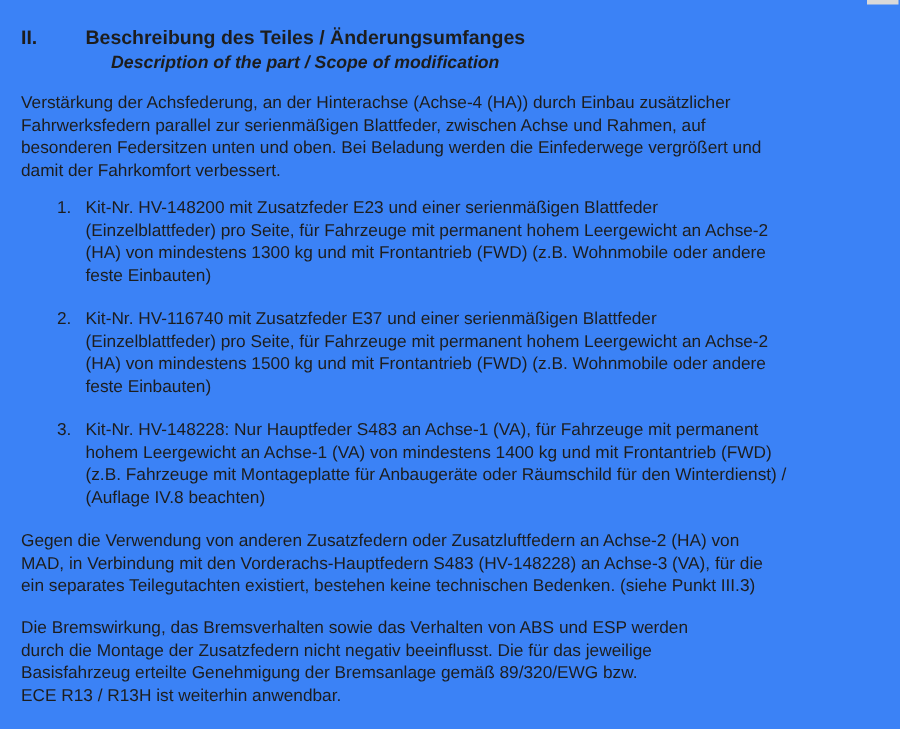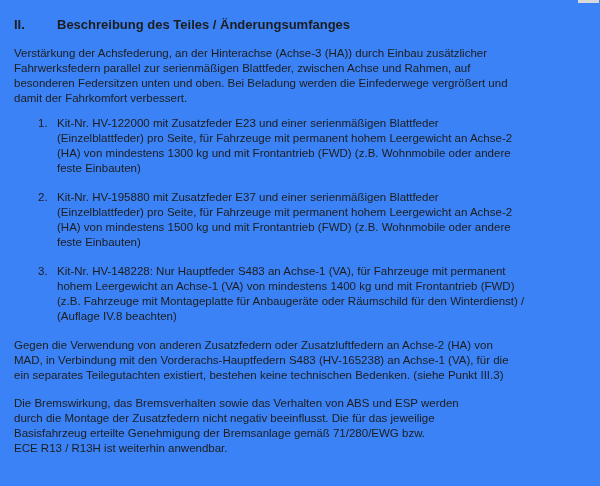--- a/index.html
+++ b/index.html
@@ -64,54 +64,55 @@
 <body>
 
 <div class="page">
 
   <div class="edge-artifact"></div>
 
   <div class="heading">
     <span class="heading-num">II.</span>
     <div class="heading-titles">
       <div>Beschreibung des Teiles / Änderungsumfanges</div>
+      <div class="heading-sub">Description of the part / Scope of modification</div>
     </div>
   </div>
 
-  <p class="para">Verstärkung der Achsfederung, an der Hinterachse (Achse-3 (HA)) durch Einbau zusätzlicher
+  <p class="para">Verstärkung der Achsfederung, an der Hinterachse (Achse-4 (HA)) durch Einbau zusätzlicher
 Fahrwerksfedern parallel zur serienmäßigen Blattfeder, zwischen Achse und Rahmen, auf
 besonderen Federsitzen unten und oben. Bei Beladung werden die Einfederwege vergrößert und
 damit der Fahrkomfort verbessert.</p>
 
   <div class="olist">
     <div class="list-item">
       <span class="item-num">1.</span>
-      <span class="item-body"><span>Kit-Nr. HV-122000 mit Zusatzfeder </span><span class="b">E23</span><span> und einer serienmäßigen Blattfeder
+      <span class="item-body"><span>Kit-Nr. HV-148200 mit Zusatzfeder </span><span class="b">E23</span><span> und einer serienmäßigen Blattfeder
 (Einzelblattfeder) pro Seite, für Fahrzeuge mit permanent hohem Leergewicht an Achse-2
 (HA) von mindestens </span><span class="b">1300 kg</span><span> und mit Frontantrieb (FWD) (z.B. Wohnmobile oder andere
 feste Einbauten)</span></span>
     </div>
     <div class="list-item">
       <span class="item-num">2.</span>
-      <span class="item-body"><span>Kit-Nr. HV-195880 mit Zusatzfeder </span><span class="b">E37</span><span> und einer serienmäßigen Blattfeder
+      <span class="item-body"><span>Kit-Nr. HV-116740 mit Zusatzfeder </span><span class="b">E37</span><span> und einer serienmäßigen Blattfeder
 (Einzelblattfeder) pro Seite, für Fahrzeuge mit permanent hohem Leergewicht an Achse-2
 (HA) von mindestens </span><span class="b">1500 kg</span><span> und mit Frontantrieb (FWD) (z.B. Wohnmobile oder andere
 feste Einbauten)</span></span>
     </div>
     <div class="list-item">
       <span class="item-num">3.</span>
       <span class="item-body"><span>Kit-Nr. HV-148228: Nur Hauptfeder </span><span class="b">S483</span><span> an Achse-1 (VA), für Fahrzeuge mit permanent
 hohem Leergewicht an Achse-1 (VA) von mindestens </span><span class="b">1400 kg</span><span> und mit Frontantrieb (FWD)
 (z.B. Fahrzeuge mit Montageplatte für Anbaugeräte oder Räumschild für den Winterdienst) /
 (Auflage IV.8 beachten)</span></span>
     </div>
   </div>
 
   <p class="para">Gegen die Verwendung von anderen Zusatzfedern oder Zusatzluftfedern an Achse-2 (HA) von
-MAD, in Verbindung mit den Vorderachs-Hauptfedern S483 (HV-165238) an Achse-1 (VA), für die
+MAD, in Verbindung mit den Vorderachs-Hauptfedern S483 (HV-148228) an Achse-3 (VA), für die
 ein separates Teilegutachten existiert, bestehen keine technischen Bedenken. (siehe Punkt III.3)</p>
 
   <p class="para">Die Bremswirkung, das Bremsverhalten sowie das Verhalten von ABS und ESP werden
 durch die Montage der Zusatzfedern nicht negativ beeinflusst. Die für das jeweilige
-Basisfahrzeug erteilte Genehmigung der Bremsanlage gemäß 71/280/EWG bzw.
+Basisfahrzeug erteilte Genehmigung der Bremsanlage gemäß 89/320/EWG bzw.
 ECE R13 / R13H ist weiterhin anwendbar.</p>
 
 </div>
 
 </body></html>

